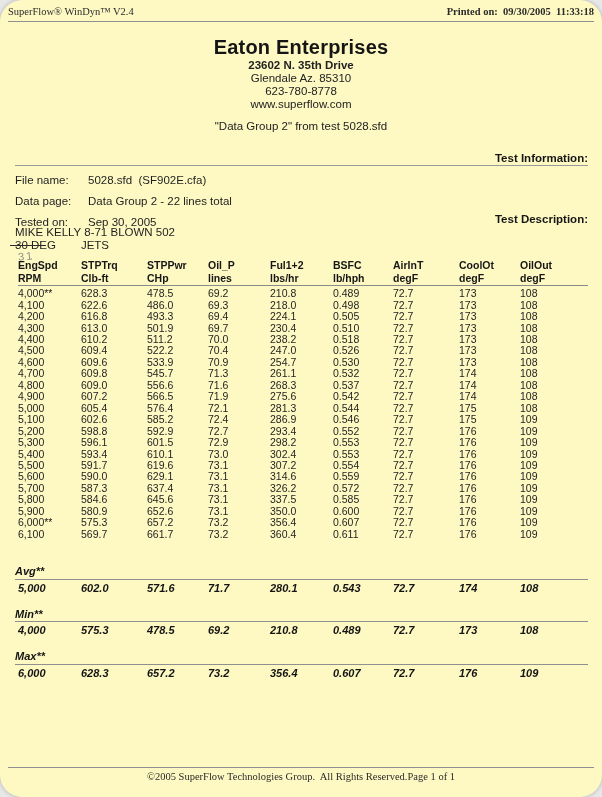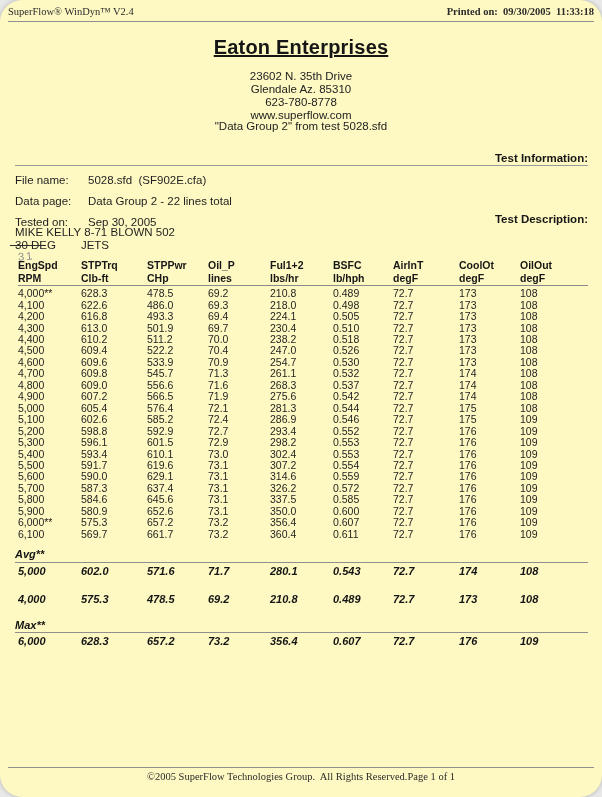--- a/index.html
+++ b/index.html
@@ -28,24 +28,23 @@
   }
   .print-header .right{white-space:pre;font-weight:bold;}
   
   .company{
     position:absolute;top:36px;left:0;width:100%;
     text-align:center;
   }
   .company h1{
     margin:0;font-size:20px;font-weight:bold;color:#151515;
     letter-spacing:.2px;
-    text-decoration:underline;
   }
   .company .addr{font-size:11.5px;line-height:13px;color:#222;}
-  .company .addr:first-of-type{margin-top:11px;}
+  .company .addr:first-of-type{margin-top:0;font-weight:bold;}
   .subtitle{
     position:absolute;top:120px;left:0;width:100%;
     text-align:center;font-size:11.5px;color:#222;
   }
   
   .sec-heading{
     font-size:11.5px;font-weight:bold;color:#161616;
     border-bottom:1px solid #9a9a9a;
     padding-bottom:1px;
     text-align:right;
@@ -76,21 +75,21 @@
   col.c4{width:63px}col.c5{width:60px}col.c6{width:66px}col.c7{width:61px}
   th,td{
     text-align:left;padding:0;font-weight:normal;
     font-size:10.5px;line-height:11.45px;
     white-space:nowrap;overflow:visible;
   }
   thead th{font-weight:bold;line-height:12.6px;color:#161616;}
   thead tr.units th{border-bottom:1.5px solid #8a8a8a;padding-bottom:1px;}
   tbody tr:first-child td{padding-top:2px;}
   
-  .sum-block{margin-top:8px;}
+  .sum-block{margin-top:25px;}
   .sum-block + .sum-block{margin-top:13px;}
   .sum-heading{
     font-size:11px;font-weight:bold;font-style:italic;color:#141414;
     border-bottom:1px solid #8f8f8f;line-height:12.5px;padding-bottom:1px;
   }
   .sum-table td{
     font-weight:bold;font-style:italic;font-size:11px;line-height:13px;
     padding-top:2px;color:#141414;
   }
   
@@ -456,20 +455,21 @@
               <td>0.543</td>
               <td>72.7</td>
               <td>174</td>
               <td>108</td>
             </tr>
           </tbody>
       </table>
     </div>
 
     <div class="sum-block">
+      <div class="sum-heading">Min**</div>
       <table class="sum-table">
         <colgroup>
           <col class="c0">
             <col class="c1">
             <col class="c2">
             <col class="c3">
           <col class="c4">
             <col class="c5">
             <col class="c6">
             <col class="c7">

